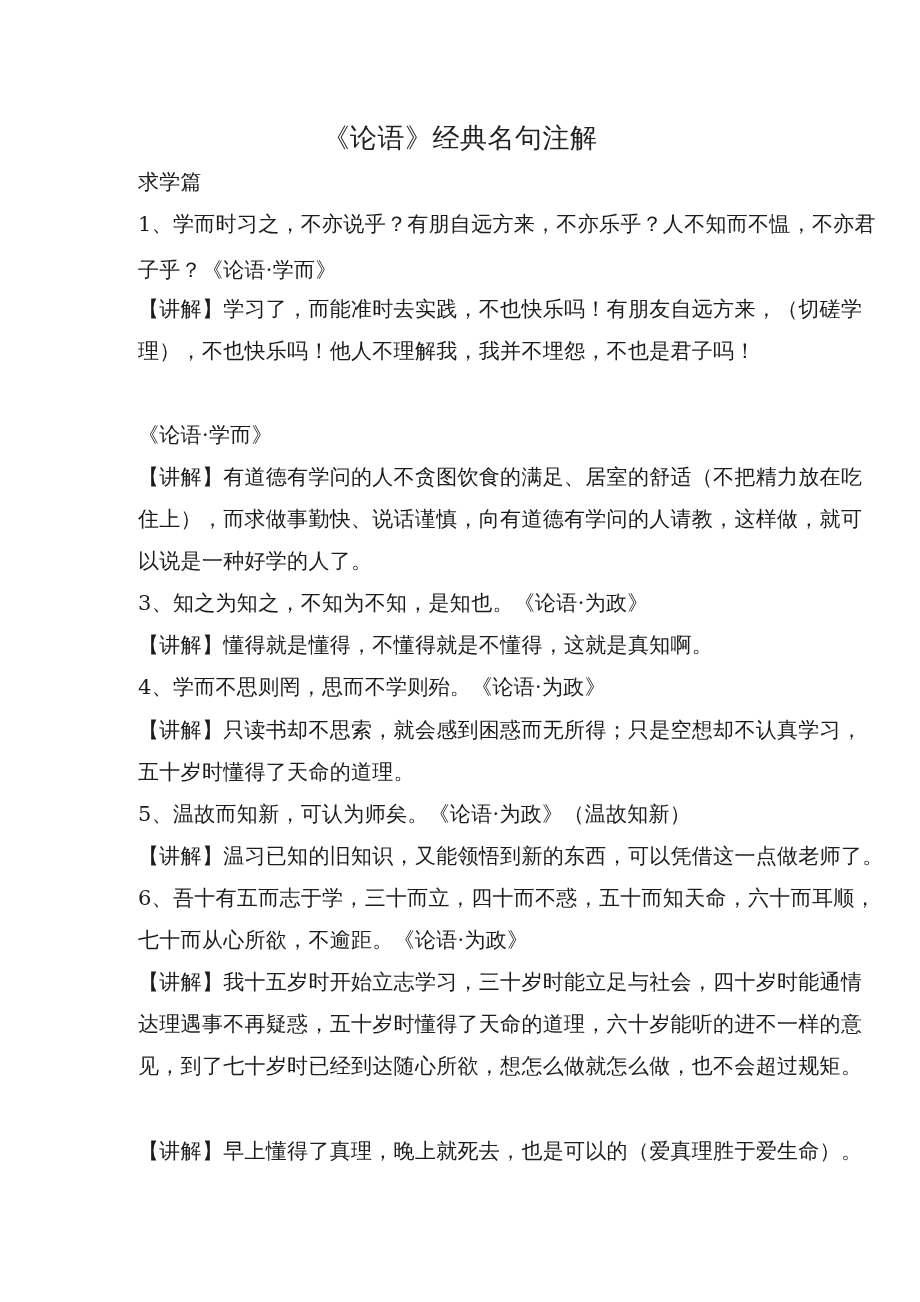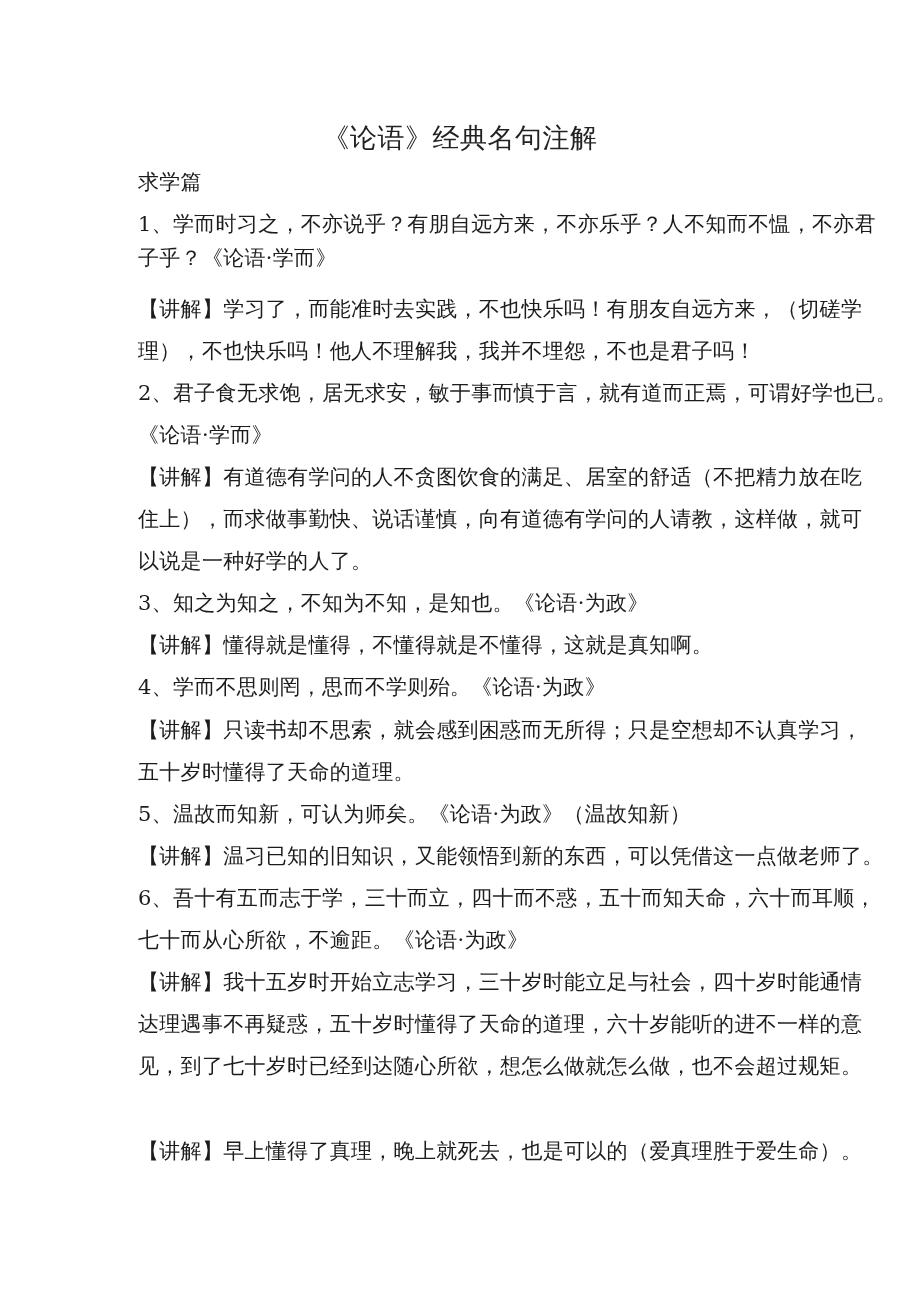--- a/index.html
+++ b/index.html
@@ -10,24 +10,23 @@
              font-size: 27px; line-height: 40px; font-weight: normal; margin: 0; letter-spacing: 0.5px; color: #222; }
     .line { position: absolute; left: 138px; white-space: nowrap; font-size: 21px; line-height: 28px; letter-spacing: 0.3px; color: #1c1c1c; }
   </style>
 </head>
 <body>
 
 <div class="page">
   <h1 class="title">《论语》经典名句注解</h1>
   <div class="line" style="top:168px">求学篇</div>
   <div class="line" style="top:210px">1、学而时习之，不亦说乎？有朋自远方来，不亦乐乎？人不知而不愠，不亦君</div>
-  <div class="line" style="top:244px">子乎？《论语·学而》</div>
+  <div class="line" style="top:256px">子乎？《论语·学而》</div>
   <div class="line" style="top:295px">【讲解】学习了，而能准时去实践，不也快乐吗！有朋友自远方来，（切磋学</div>
   <div class="line" style="top:337px">理），不也快乐吗！他人不理解我，我并不埋怨，不也是君子吗！</div>
-  <div class="line" style="top:379px">2、君子食无求饱，居无求安，敏于事而慎于言，就有道而正焉，可谓好学也已。</div>
   <div class="line" style="top:421px">《论语·学而》</div>
   <div class="line" style="top:463px">【讲解】有道德有学问的人不贪图饮食的满足、居室的舒适（不把精力放在吃</div>
   <div class="line" style="top:547px">以说是一种好学的人了。</div>
   <div class="line" style="top:505px">住上），而求做事勤快、说话谨慎，向有道德有学问的人请教，这样做，就可</div>
   <div class="line" style="top:589px">3、知之为知之，不知为不知，是知也。《论语·为政》</div>
   <div class="line" style="top:631px">【讲解】懂得就是懂得，不懂得就是不懂得，这就是真知啊。</div>
   <div class="line" style="top:673px">4、学而不思则罔，思而不学则殆。《论语·为政》</div>
   <div class="line" style="top:716px">【讲解】只读书却不思索，就会感到困惑而无所得；只是空想却不认真学习，</div>
   <div class="line" style="top:758px">五十岁时懂得了天命的道理。</div>
   <div class="line" style="top:800px">5、温故而知新，可认为师矣。《论语·为政》（温故知新）</div>

